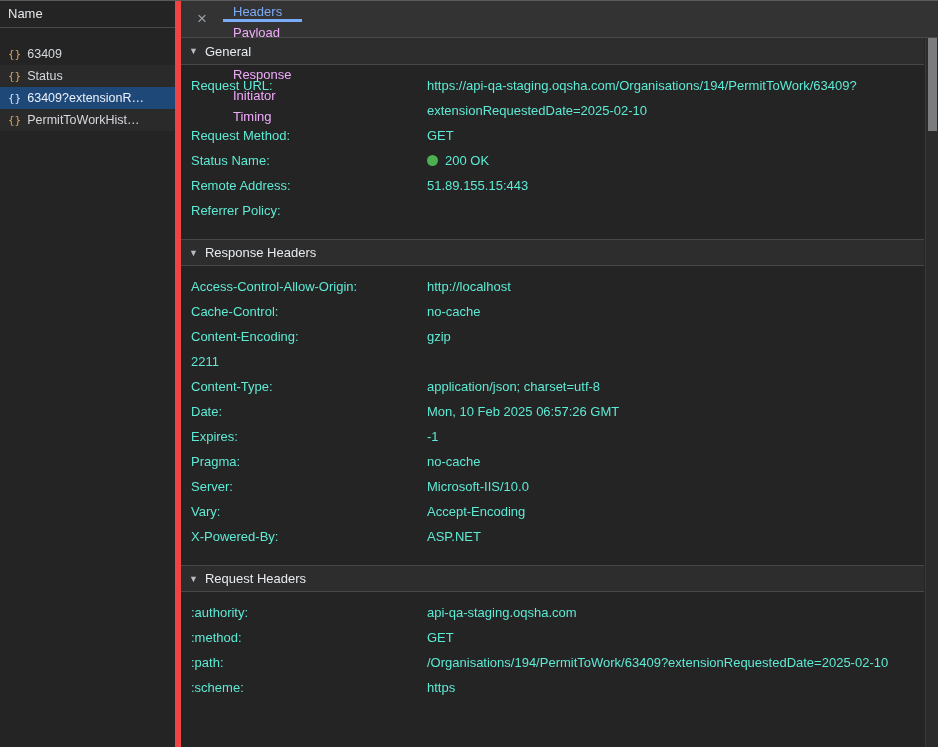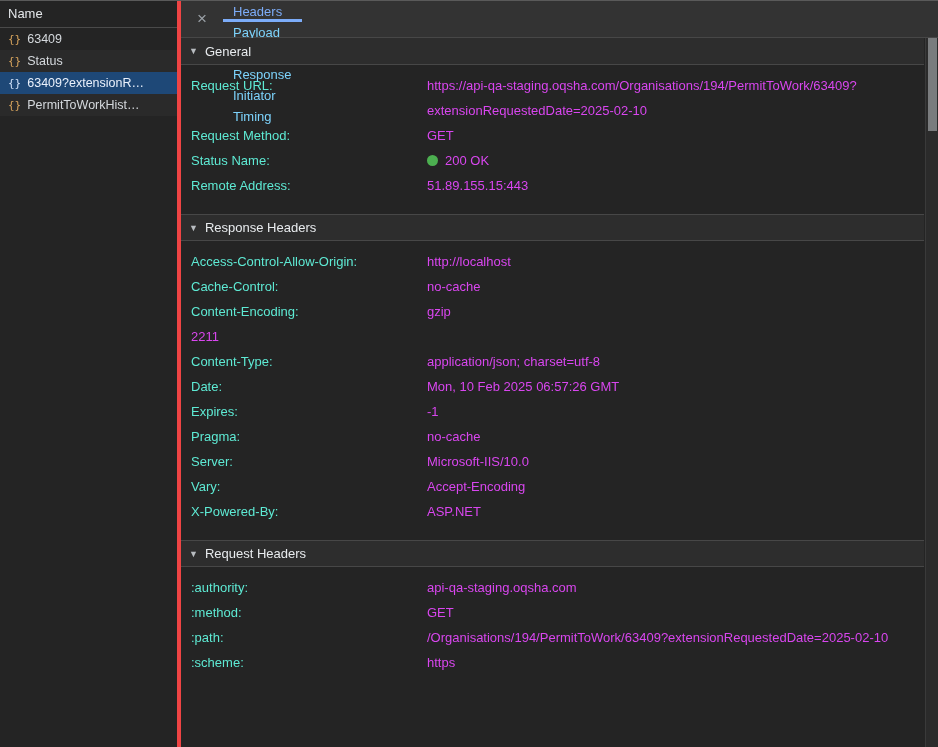--- a/index.html
+++ b/index.html
@@ -12,23 +12,24 @@
   }
   .app {
     width: 938px; height: 747px;
     display: flex;
     border-top: 1px solid #5a5a5a;
     background: #242424;
   }
   
   .sidebar {
     width: 181px; min-width: 181px;
-    border-right: 4px solid #ef4444;
+    border-right: 6px solid #ef4444;
     display: flex; flex-direction: column;
     background: #242424;
+    gap: 15px;
   }
   .sidebar-header {
     height: 27px; line-height: 26px;
     padding-left: 8px;
     font-size: 13px;
     border-bottom: 1px solid #4a4a4a;
     color: #e4e7ea;
   }
   .req-row {
     height: 22px;
@@ -66,21 +67,21 @@
     width: 30px;
     display: flex; align-items: center; justify-content: center;
     color: #9aa0a6; font-size: 17px; cursor: pointer;
   }
   .tabs { display: flex; flex-direction: column; }
   .tab {
     display: flex; align-items: center;
     padding: 3px 10px 0 10px;
     margin: 0 6px;
     font-size: 13px;
-    color: #7dd3fc;
+    color: #f0abfc;
     border-bottom: 3px solid transparent;
     cursor: pointer;
   }
   .tab.active {
     color: var(--accent-blue, #7cacf8);
     border-bottom-color: var(--accent-blue, #7cacf8);
   }
   
   .content { flex: 1; overflow: hidden; padding-right: 14px; }
   .section-header {
@@ -98,21 +99,21 @@
   .section-title { font-size: 13px; }
   .section-body { padding: 8px 0 16px 10px; }
   .kv-row {
     display: grid;
     grid-template-columns: 236px 470px;
     align-items: start;
     font-size: 13px;
     line-height: 25px;
   }
   .kv-name { color: #5eead4; }
-  .kv-value { color: #d946ef; overflow-wrap: break-word; word-break: break-word; }
+  .kv-value { color: #5eead4; overflow-wrap: break-word; word-break: break-word; }
   .status-dot {
     display: inline-block;
     width: 11px; height: 11px;
     border-radius: 50%;
     background: var(--status-green, #4caf50);
     margin-right: 7px;
     vertical-align: -1px;
   }
   
   .scrollbar {
@@ -184,20 +185,21 @@
             </div>
             <div class="kv-row">
               <span class="kv-name">Status Name:</span>
               <span class="kv-value"><span class="status-dot"></span><span>200 OK</span></span>
             </div>
             <div class="kv-row">
               <span class="kv-name">Remote Address:</span>
               <span class="kv-value">51.89.155.15:443</span>
             </div>
             <div class="kv-row">
+              <span class="kv-name">Referrer Policy:</span>
             </div>
           </div>
         </section>
         <section class="hdr-section">
           <div class="section-header">
             <span class="tri">▼</span>
             <span class="section-title">Response Headers</span>
           </div>
           <div class="section-body">
             <div class="kv-row">

